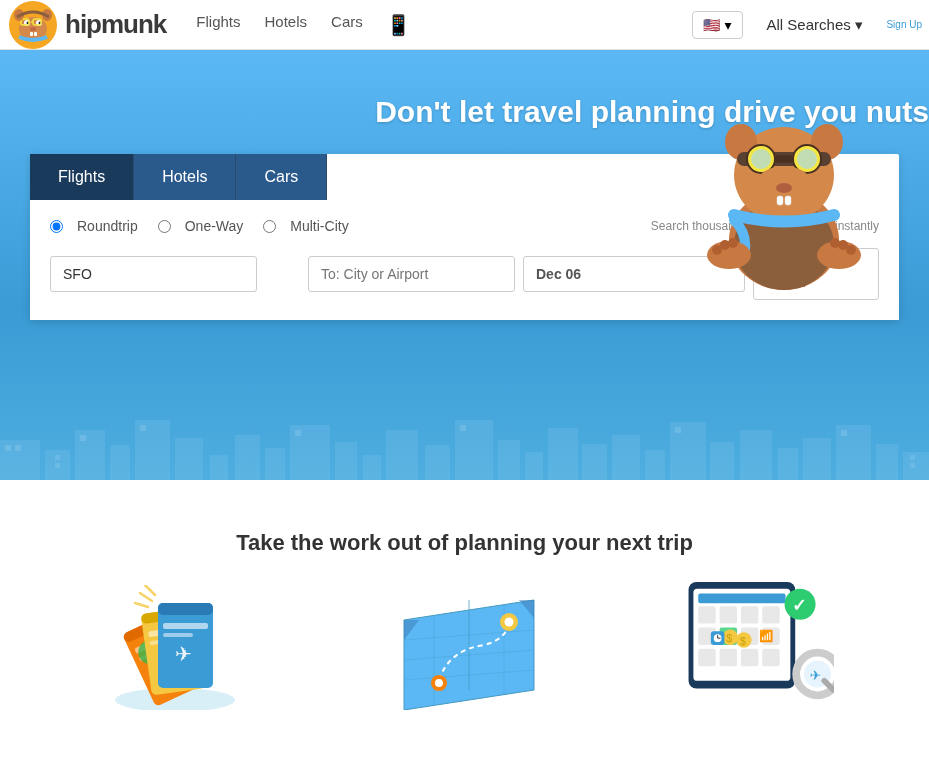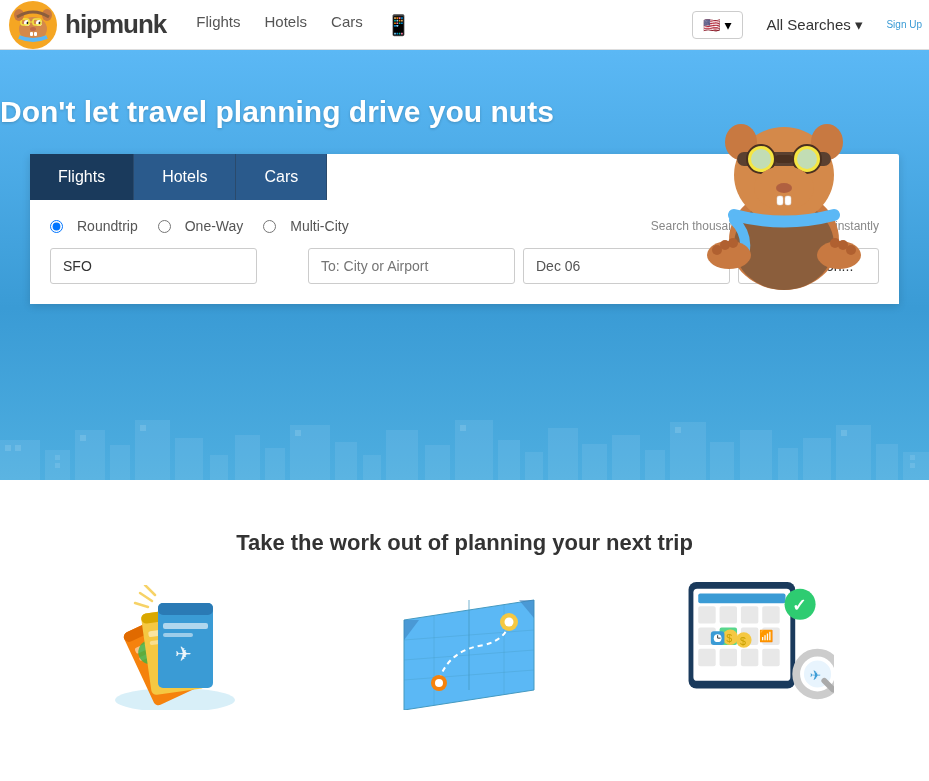--- a/index.html
+++ b/index.html
@@ -76,21 +76,21 @@
     }
 
     
     .hero {
       background: linear-gradient(180deg, #5bb8f5 0%, #3a9bd5 60%, #4eaee0 100%);
       position: relative;
       min-height: 430px;
       overflow: hidden;
     }
     .hero-tagline {
-      text-align: left;
+      text-align: right;
       padding-top: 45px;
       padding-bottom: 25px;
       font-size: 30px;
       color: #fff;
       font-weight: 600;
       text-shadow: 0 1px 3px rgba(0,0,0,0.2);
     }
 
     
     .mascot {
@@ -158,21 +158,21 @@
     .field-input {
       padding: 9px 12px;
       border: 1px solid #ccc;
       border-radius: 3px;
       font-size: 14px;
       color: #333;
       outline: none;
     }
     .field-from { flex: 2; }
     .field-to { flex: 2.2; margin-left: 43px; }
-    .field-date { flex: 1.2; color: #555; }
+    .field-date { flex: 1.2; color: #555; font-weight: bold; }
     .field-passengers {
       flex: 1.8;
       display: flex;
       align-items: center;
       border: 1px solid #ccc;
       border-radius: 3px;
       padding: 9px 10px;
       font-size: 14px;
       color: #333;
       background: #fff;

